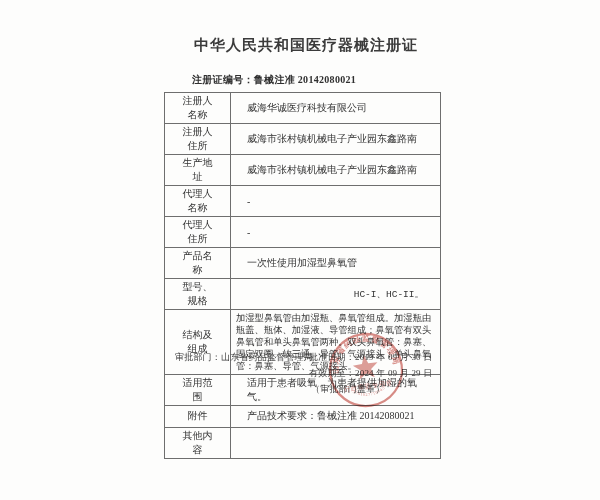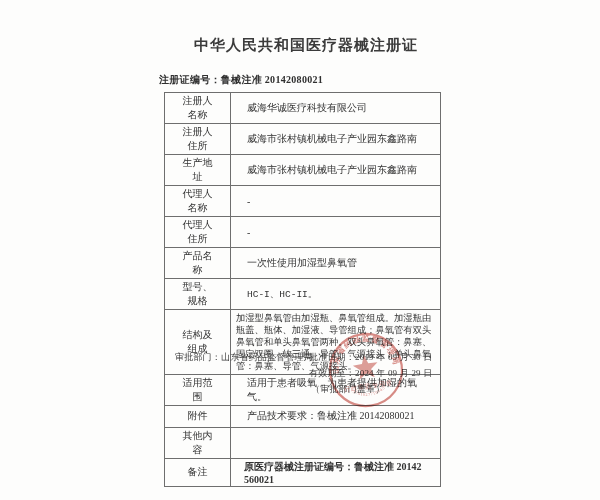--- a/index.html
+++ b/index.html
@@ -13,21 +13,21 @@
   .page{position:relative;width:600px;height:400px;margin-left:6px;}
 
   .doc-title{
     position:absolute;top:36px;left:0;width:600px;
     text-align:center;
     font-size:15px;font-weight:600;letter-spacing:1px;
     color:#3b3b3b;
   }
 
   .reg-line{
-    position:absolute;left:153px;top:73px;
+    position:absolute;left:186px;top:73px;
     font-size:10px;font-weight:700;color:#2f2f2f;letter-spacing:0.3px;
   }
 
   table.cert{
     position:absolute;left:158px;top:92px;
     width:276px;
     border-collapse:collapse;
     table-layout:fixed;
   }
   table.cert td{
@@ -35,21 +35,21 @@
     font-size:10px;
     color:#333;
     height:18.5px;
     padding:1px 16px;
     vertical-align:middle;
     word-break:break-all;
   }
   td.lbl{width:64px;text-align:center;padding:1px 2px;}
   td.val{padding-left:8px;}
   tr.r-model td{height:23px;}
-  tr.r-model td.val{font-family:"Liberation Mono","DejaVu Sans Mono",monospace;font-size:9.5px;}
+  tr.r-model td.val{font-family:"Liberation Mono","DejaVu Sans Mono",monospace;font-size:9.5px;text-align:right;}
   tr.r-struct td{height:48px;}
   tr.r-struct td.val{font-size:9.3px;line-height:12px;padding:2px 3px 2px 5px;}
   tr.r-remark td.val{padding-left:13px;font-weight:600;}
 
   .foot{position:absolute;font-size:9px;color:#3a3a3a;letter-spacing:0.2px;}
   .f-dept{left:169px;top:351px;text-align:right;}
   .f-date{left:303px;top:351px;}
   .f-valid{left:303px;top:367px;}
   .f-note{left:305px;top:383px;}
 
@@ -112,24 +112,20 @@
         <td class="val">适用于患者吸氧，为患者提供加湿的氧气。</td>
       </tr>
       <tr>
         <td class="lbl">附件</td>
         <td class="val">产品技术要求：鲁械注准 20142080021</td>
       </tr>
       <tr>
         <td class="lbl">其他内容</td>
         <td class="val"></td>
       </tr>
-      <tr class="r-remark">
-        <td class="lbl">备注</td>
-        <td class="val">原医疗器械注册证编号：鲁械注准 20142560021</td>
-      </tr>
     </tbody>
   </table>
 
   <div class="foot f-dept">审批部门：山东省药品监督管理局</div>
   <div class="foot f-date">批准日期：2019 年 09 月 30 日</div>
   <div class="foot f-valid">有效期至：2024 年 09 月 29 日</div>
   <div class="foot f-note">（审批部门盖章）</div>
 
   <svg class="seal" viewBox="0 0 110 110" xmlns="http://www.w3.org/2000/svg">
     <g transform="rotate(-8 55 55)">

